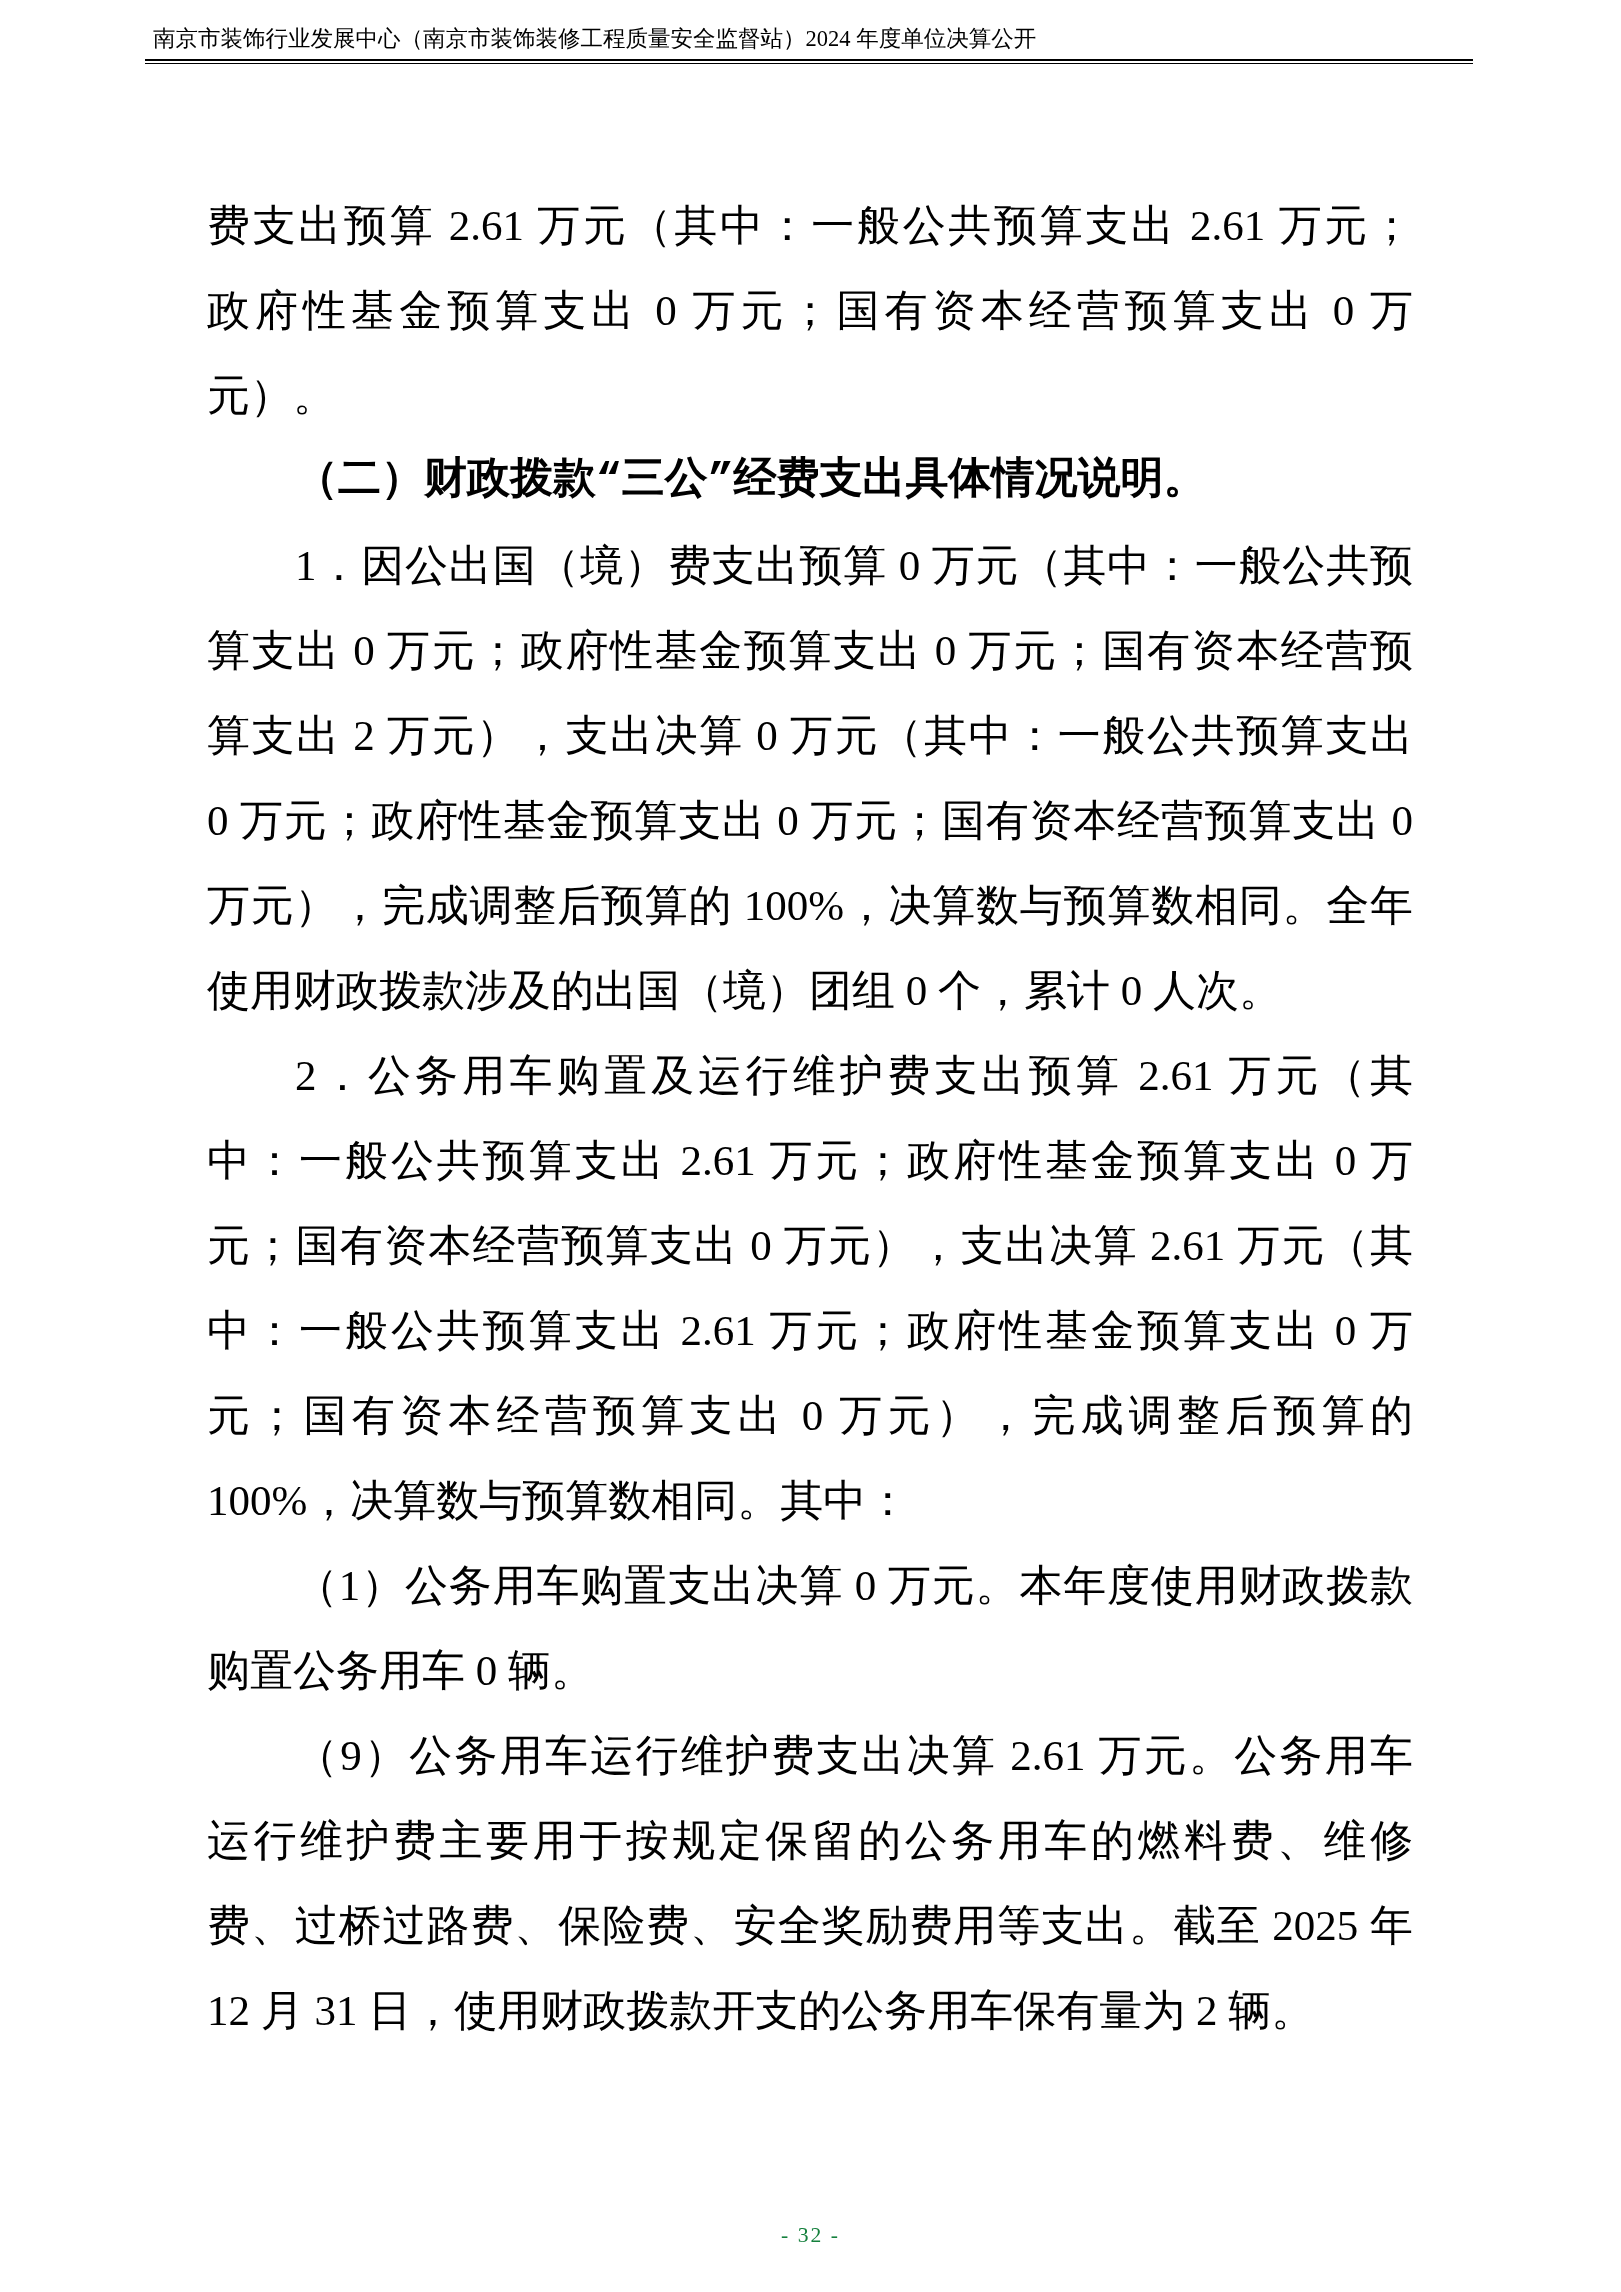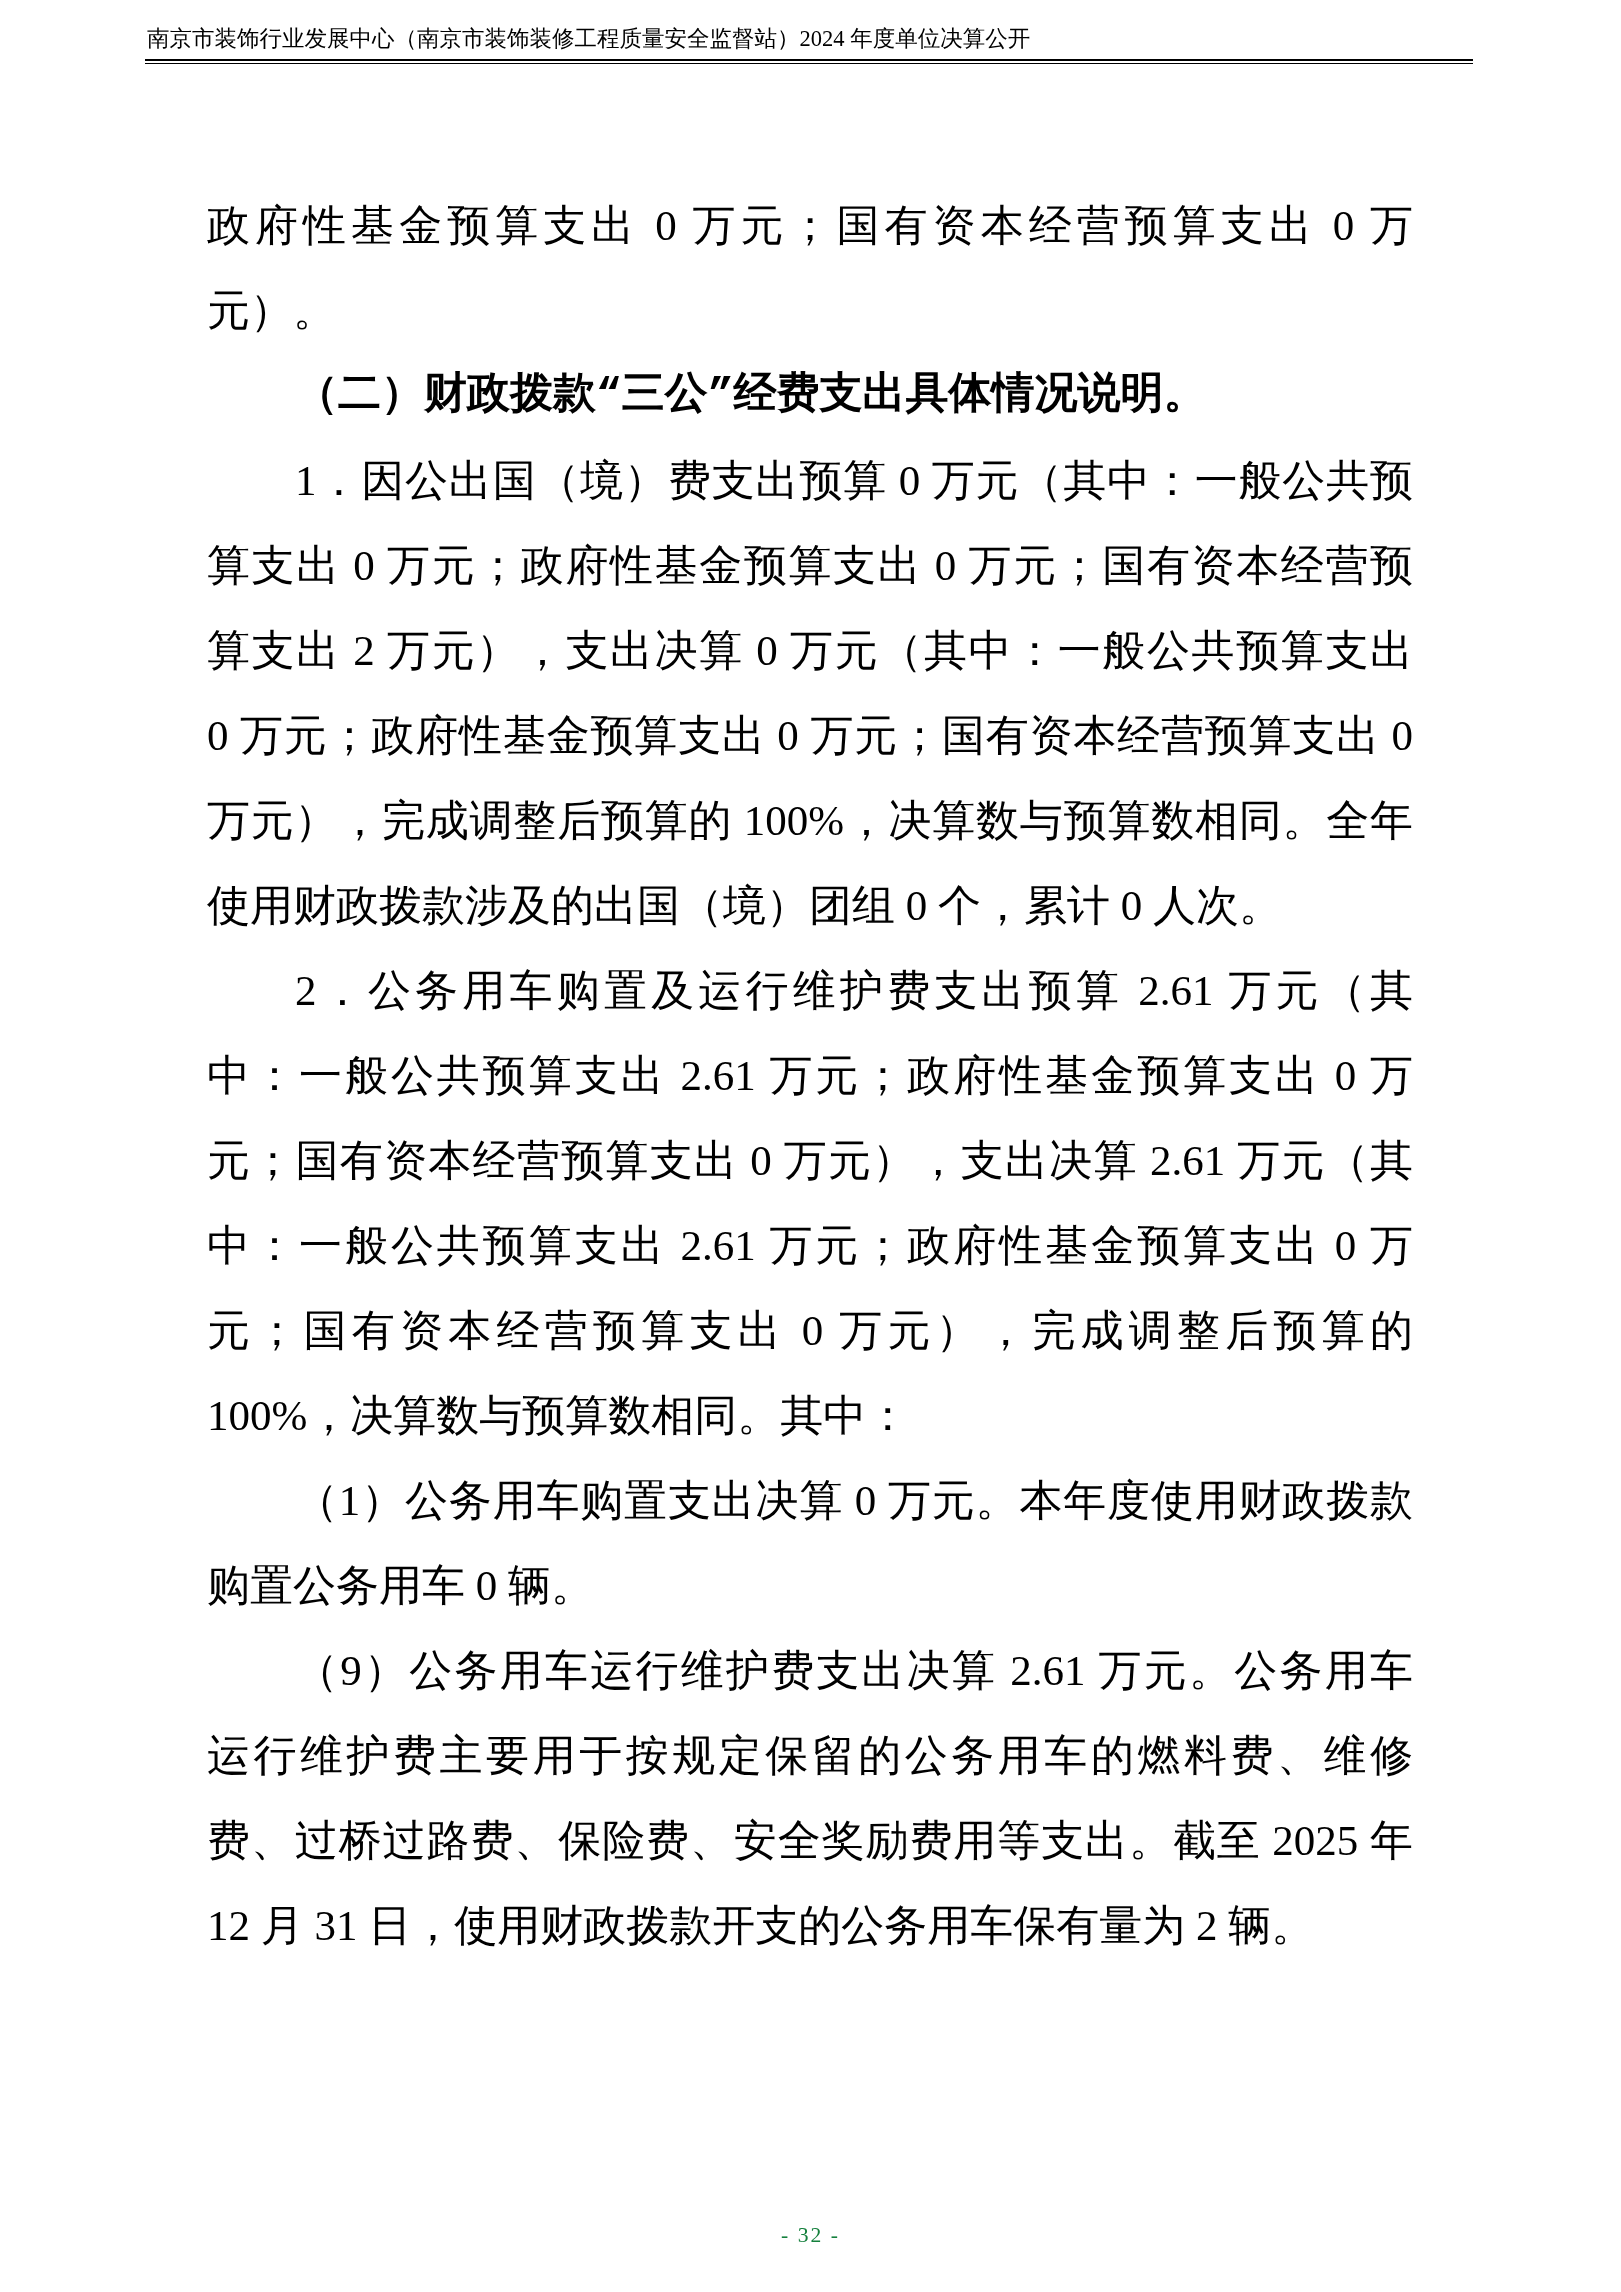--- a/index.html
+++ b/index.html
@@ -7,21 +7,21 @@
     position: relative;
     width: 1621px;
     height: 2293px;
     background: #ffffff;
     font-family: "Liberation Serif", serif;
     color: #000000;
     overflow: hidden;
   }
   .header-title {
     position: absolute;
-    left: 147px;
+    left: 153px;
     top: 23.5px;
     width: 1333px;
     font-size: 22.5px;
     line-height: 29px;
     color: #000000;
     white-space: nowrap;
   }
   .header-rule {
     position: absolute;
     left: 145px;
@@ -68,20 +68,21 @@
   }
 </style>
 </head>
 <body>
 
 <div class="page">
   <div class="header-title">南京市装饰行业发展中心（南京市装饰装修工程质量安全监督站）2024 年度单位决算公开</div>
   <div class="header-rule"></div>
 
   <div class="doc-body">
+      <div class="line j">费支出预算 2.61 万元（其中：一般公共预算支出 2.61 万元；</div>
       <div class="line j">政府性基金预算支出 0 万元；国有资本经营预算支出 0 万</div>
       <div class="line">元）。</div>
       <div class="line ind bold">（二）财政拨款“三公”经费支出具体情况说明。</div>
       <div class="line j ind">1．因公出国（境）费支出预算 0 万元（其中：一般公共预</div>
       <div class="line j">算支出 0 万元；政府性基金预算支出 0 万元；国有资本经营预</div>
       <div class="line j">算支出 2 万元），支出决算 0 万元（其中：一般公共预算支出</div>
       <div class="line j">0 万元；政府性基金预算支出 0 万元；国有资本经营预算支出 0</div>
       <div class="line j">万元），完成调整后预算的 100%，决算数与预算数相同。全年</div>
       <div class="line">使用财政拨款涉及的出国（境）团组 0 个，累计 0 人次。</div>
       <div class="line j ind">2．公务用车购置及运行维护费支出预算 2.61 万元（其</div>

